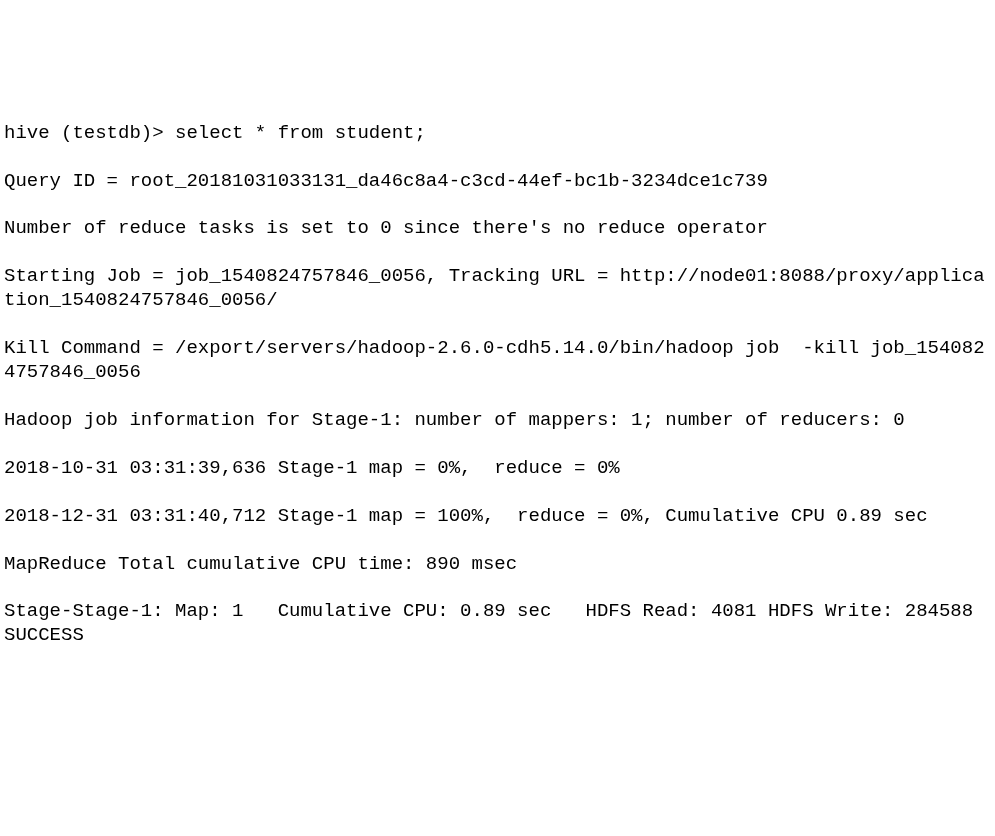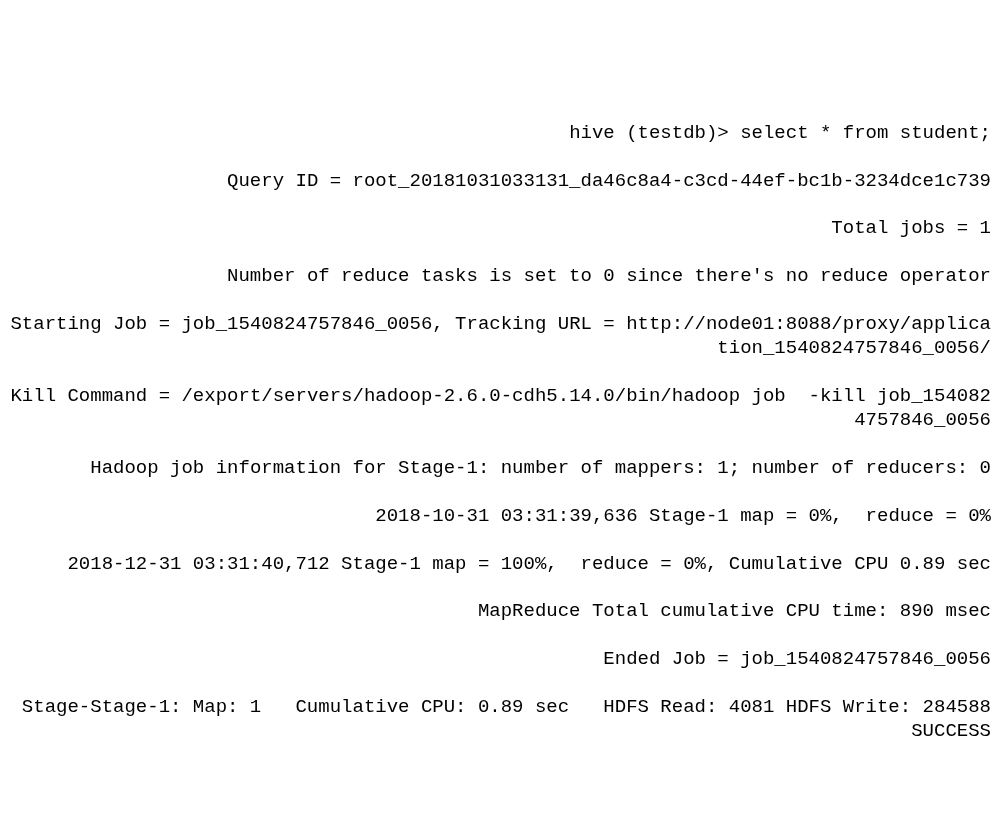--- a/index.html
+++ b/index.html
@@ -13,40 +13,37 @@
     width: 995px;
     white-space: pre-wrap;
     word-break: break-all;
     position: relative;
   }
   .terminal {
     padding: 2px 4px;
   }
   .line {
     display: block;
-    text-align: right;
   }
 </style>
 </head>
 <body>
 
 
 
 <div class="terminal">
 <span class="line"><span>hive (testdb)&gt; </span><span>select * from student;</span></span>
 <span class="line">Query ID = root_20181031033131_da46c8a4-c3cd-44ef-bc1b-3234dce1c739</span>
-<span class="line">Total jobs = 1</span>
 <span class="line">Number of reduce tasks is set to 0 since there's no reduce operator</span>
 <span class="line">Starting Job = job_1540824757846_0056, Tracking URL = http://node01:8088/proxy/application_1540824757846_0056/</span>
 <span class="line">Kill Command = /export/servers/hadoop-2.6.0-cdh5.14.0/bin/hadoop job  -kill job_1540824757846_0056</span>
 <span class="line">Hadoop job information for Stage-1: number of mappers: 1; number of reducers: 0</span>
 <span class="line">2018-10-31 03:31:39,636 Stage-1 map = 0%,  reduce = 0%</span>
 <span class="line">2018-12-31 03:31:40,712 Stage-1 map = 100%,  reduce = 0%, Cumulative CPU 0.89 sec</span>
 <span class="line">MapReduce Total cumulative CPU time: 890 msec</span>
-<span class="line">Ended Job = job_1540824757846_0056</span>
 <span class="line">Stage-Stage-1: Map: 1   Cumulative CPU: 0.89 sec   HDFS Read: 4081 HDFS Write: 284588 SUCCESS</span>
 
 
 
 
 
 
 
 
 

